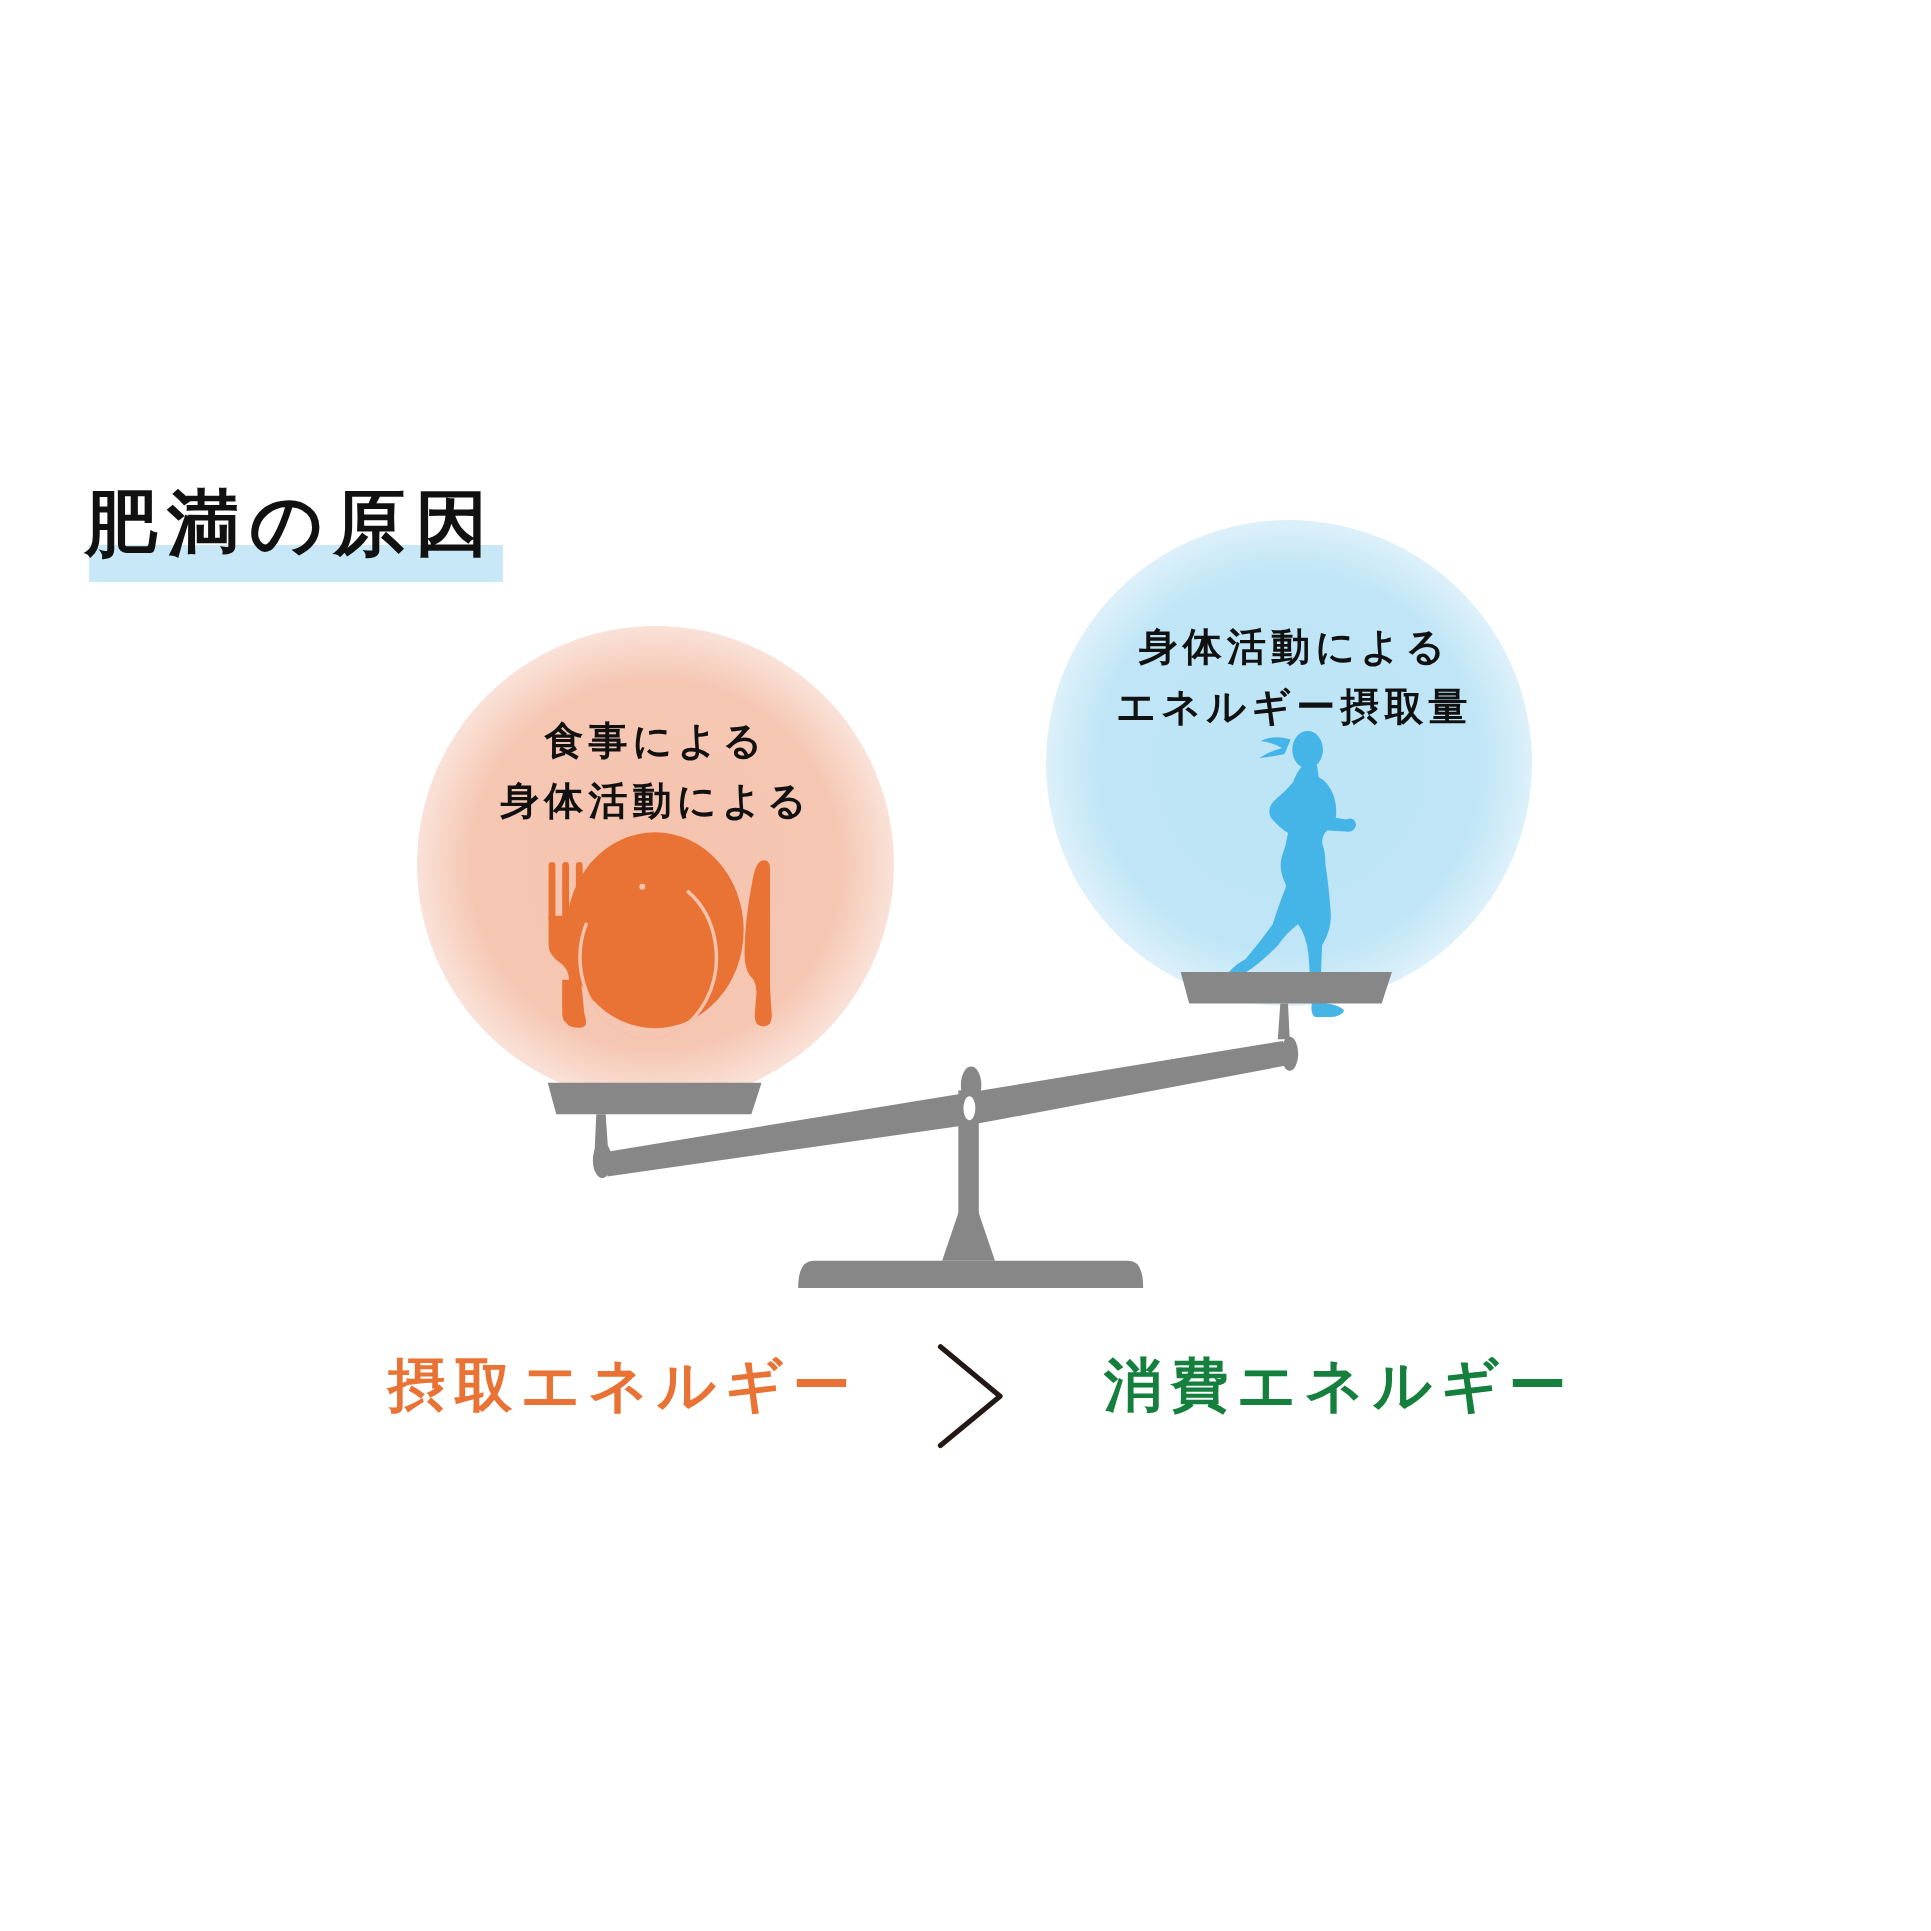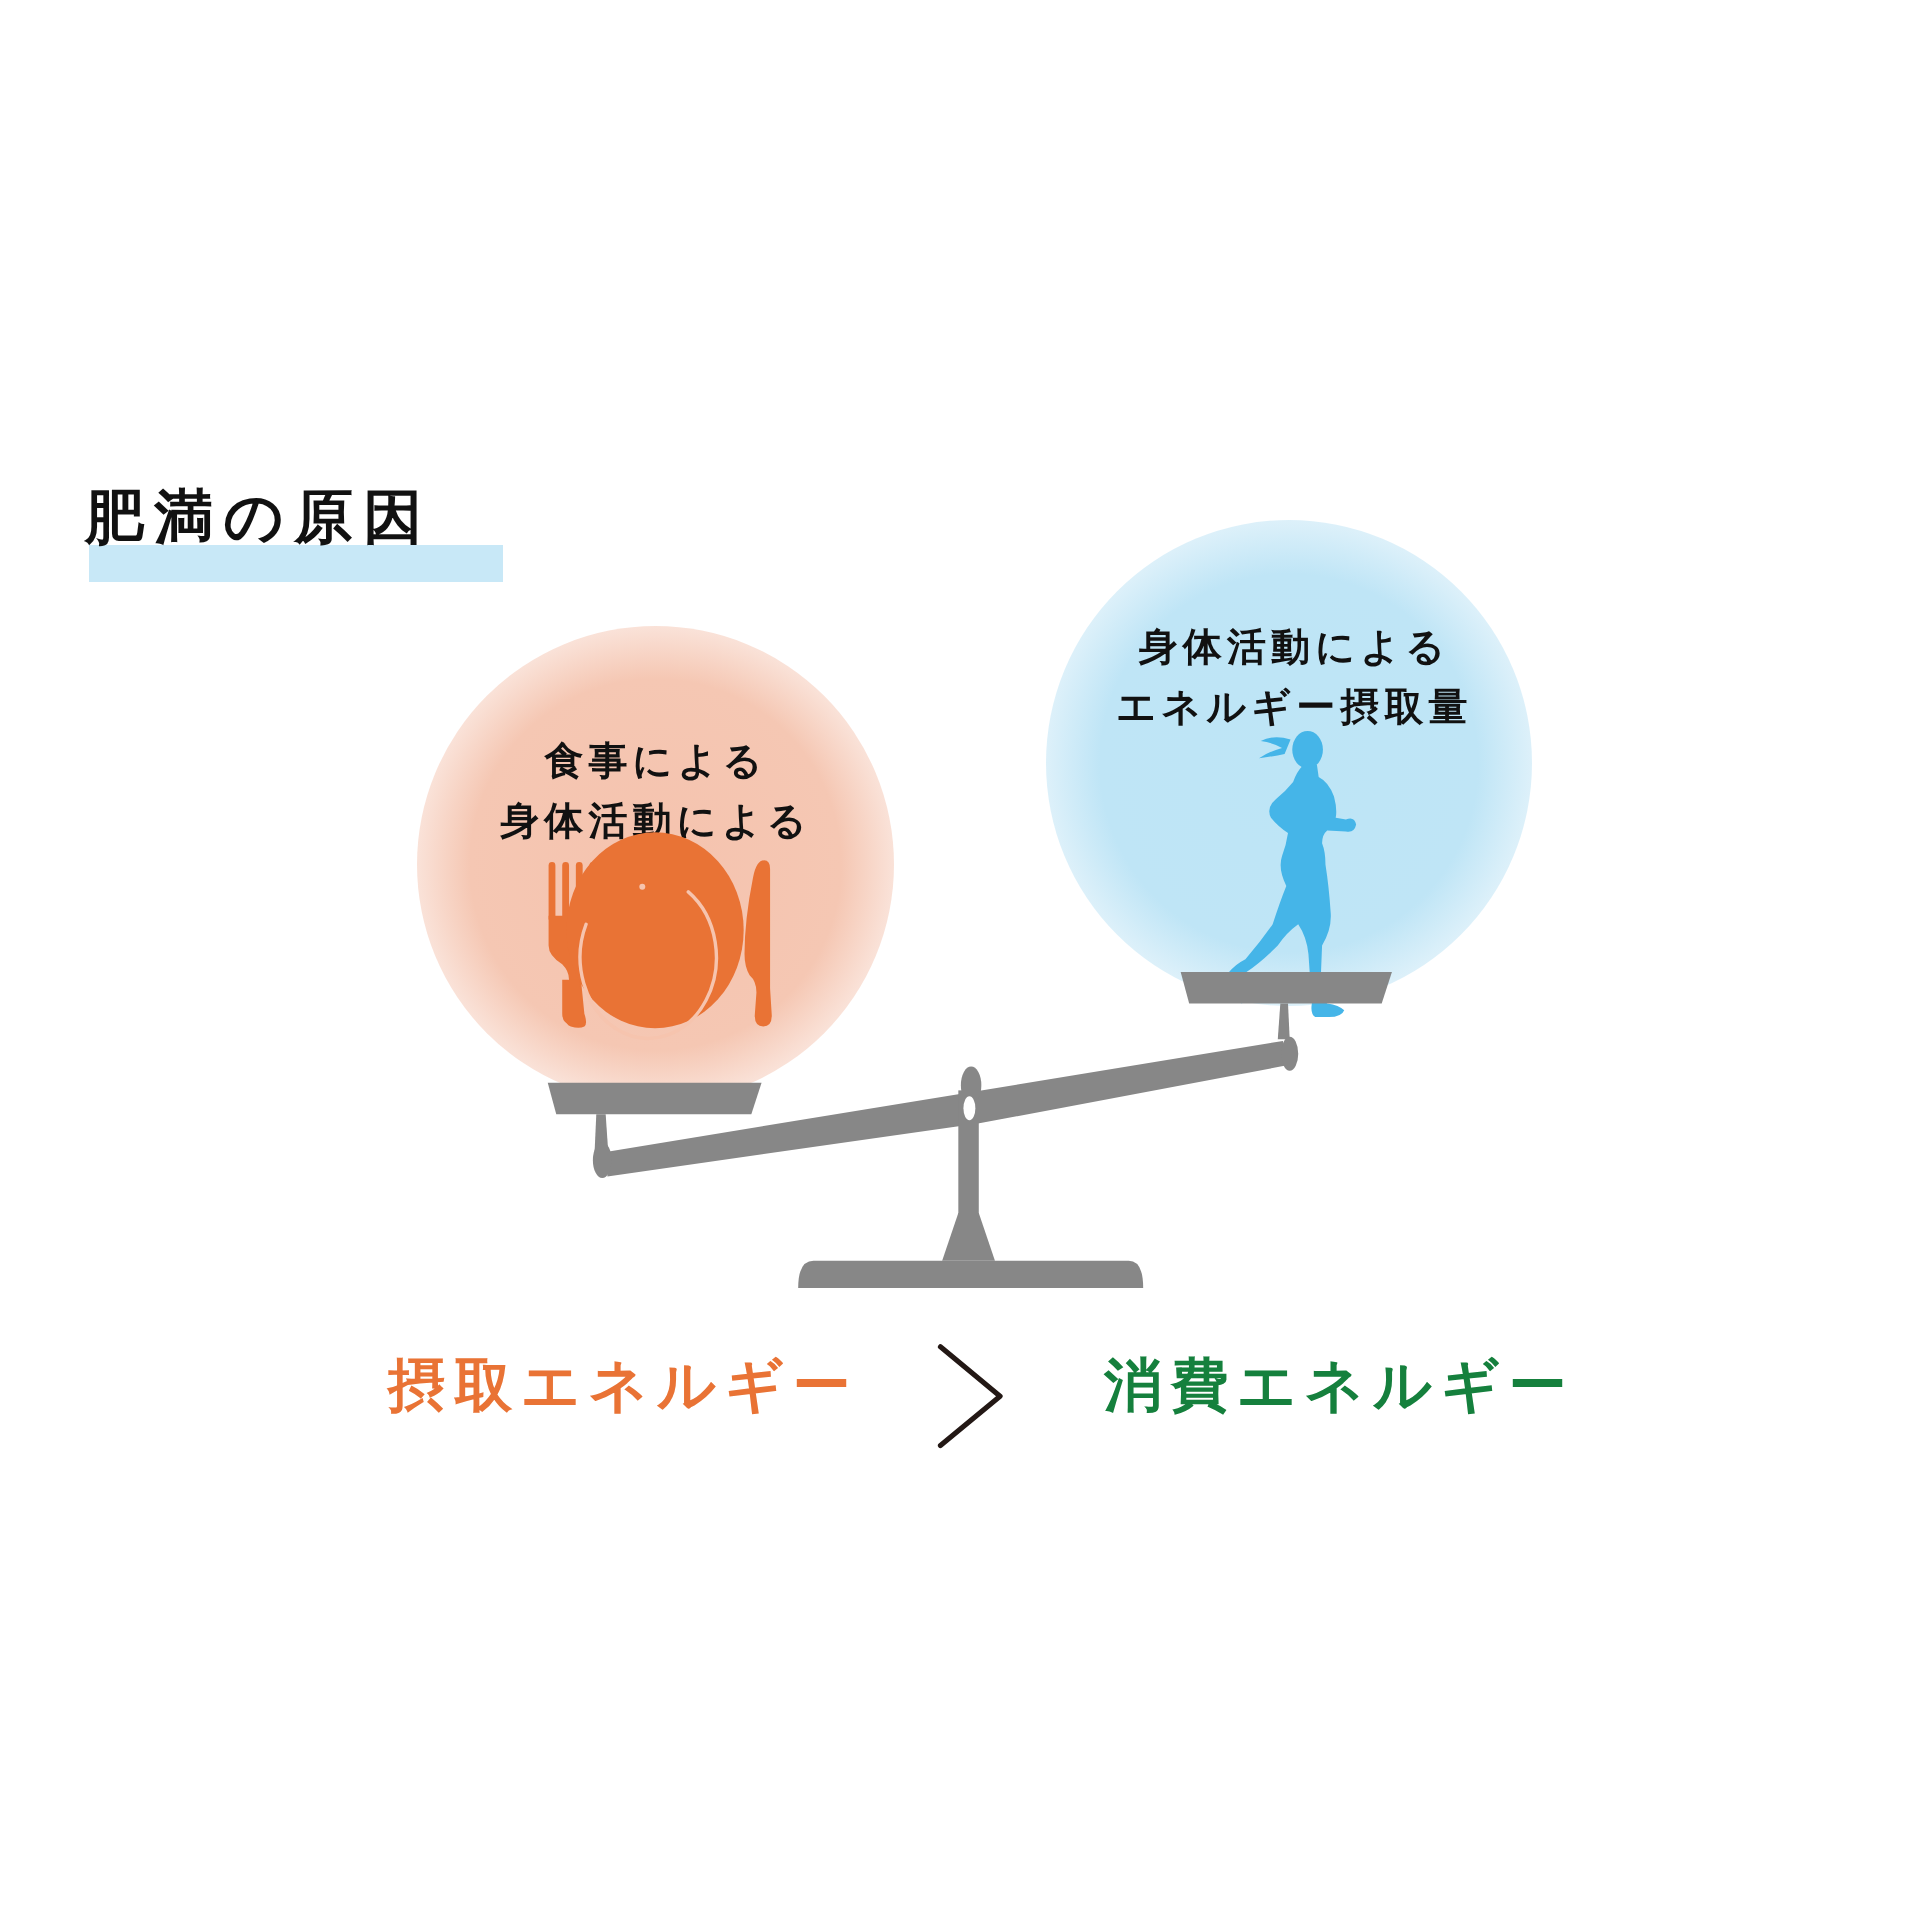--- a/index.html
+++ b/index.html
@@ -1,26 +1,26 @@
 <!DOCTYPE html>
 <html style="font-size:13.6px"><head>
 <meta charset="utf-8">
 <style>
   html, body { margin:0; padding:0; background:#ffffff; }
   body { width:1932px; height:1932px; position:relative; overflow:hidden;
          font-family:"DejaVu Sans", "Liberation Sans", sans-serif; }
   .abs { position:absolute; }
   .title-band { left:89px; top:545px; width:414px; height:37px; background:#c8e8f7; }
-  .title { left:85px; top:487px; font-size:59px; font-weight:bold; color:#111; letter-spacing:10.2px; white-space:nowrap; line-height:1; }
+  .title { left:85px; top:487px; font-size:72px; font-weight:bold; color:#111; letter-spacing:10.2px; white-space:nowrap; line-height:1; }
   .glow-orange { left:417px; top:626px; width:477px; height:477px; border-radius:50%;
      background:radial-gradient(circle, #f5c3ae 0%, #f5c7b3 55%, rgba(246,205,188,0.6) 70%, rgba(255,255,255,0) 100%); }
   .glow-blue { left:1046px; top:520px; width:486px; height:486px; border-radius:50%;
      background:radial-gradient(circle, #bde5f6 0%, #bfe5f6 55%, rgba(196,230,246,0.6) 70%, rgba(255,255,255,0) 100%); }
   .bubble-text { font-size:39px; font-weight:bold; color:#111; text-align:center; line-height:60px; letter-spacing:5.1px; white-space:nowrap; }
-  .food-label { left:443px; top:711px; width:426px;margin-top:20px; }
+  .food-label { left:443px; top:711px; width:426px; }
   .act-label { left:1069px; top:601px; width:451px;margin-top:16px; }
   svg { position:absolute; overflow:visible; }
   .bottom-text { top:1356px; font-size:58px; font-weight:bold; letter-spacing:8.5px; white-space:nowrap; line-height:1; }
   .intake { left:388px; color:#e97335; }
   .expend { left:1104px; color:#15803d; }
 </style>
 </head>
 <body>
 
 <div class="abs title-band"></div>

